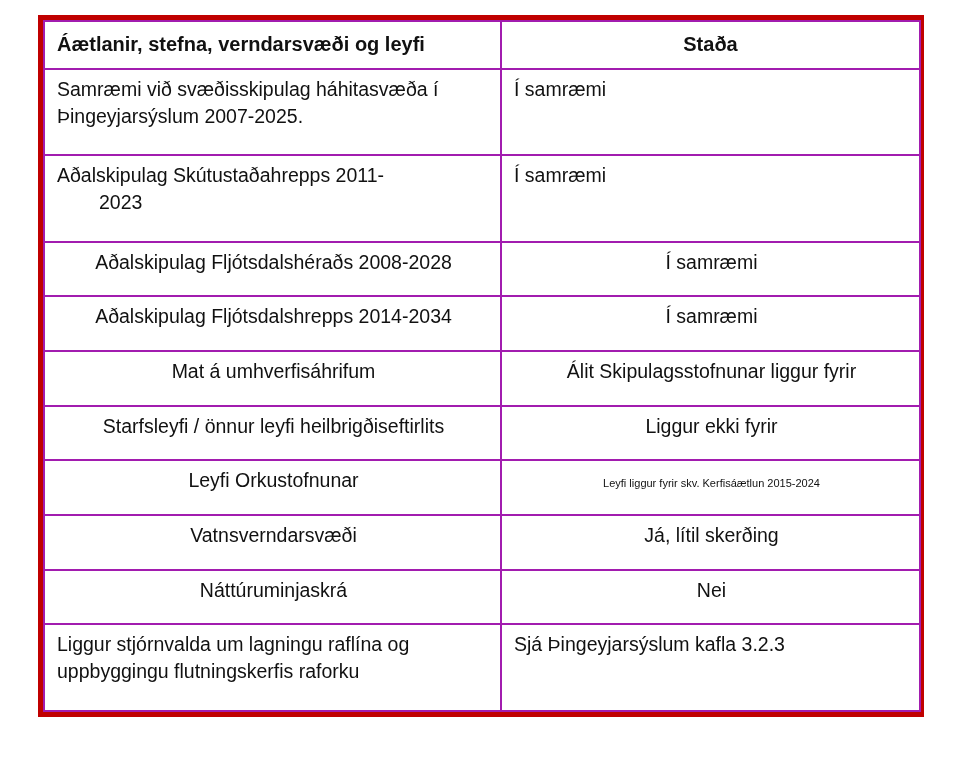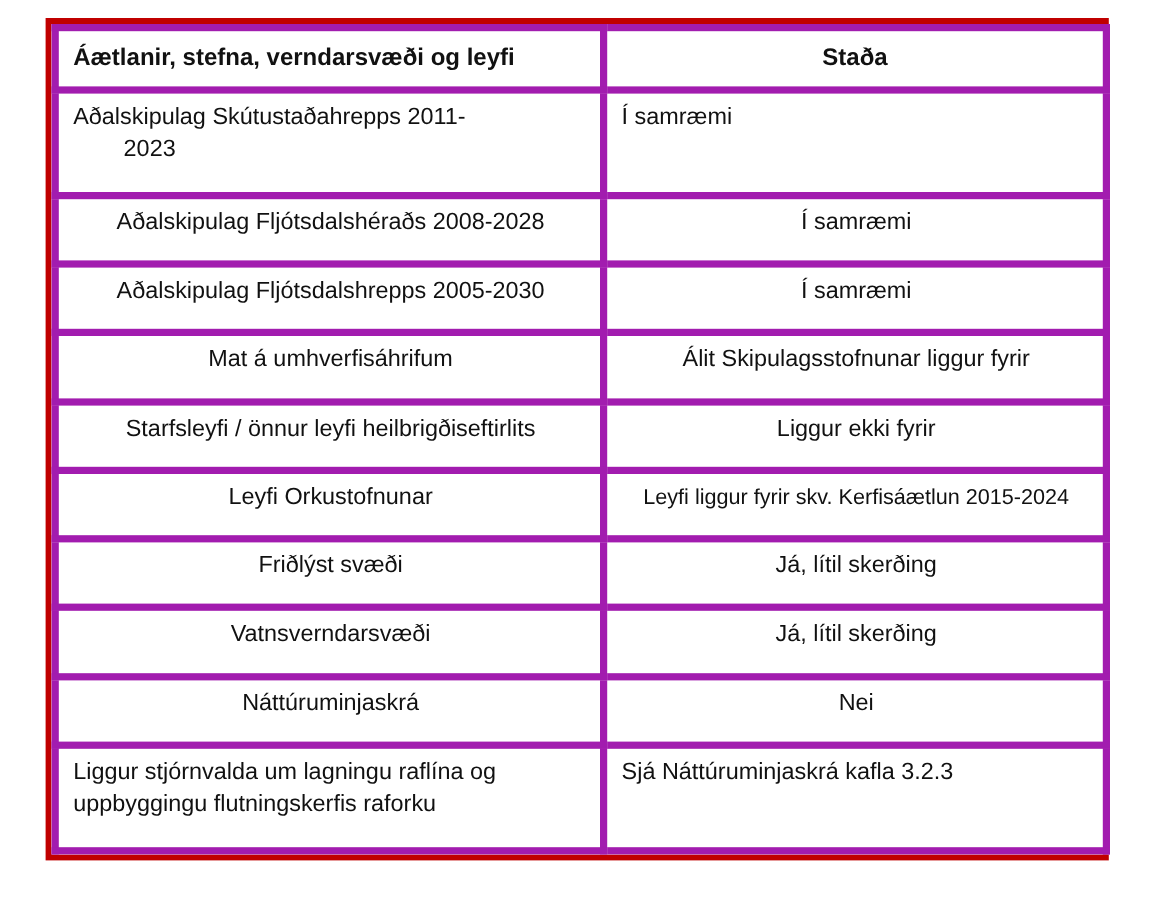--- a/index.html
+++ b/index.html
@@ -41,21 +41,21 @@
     border-collapse: collapse;
     table-layout: fixed;
     background: #ffffff;
   }
 
   table.data-table col.col-left  { width: 457px; }
   table.data-table col.col-right { width: 419px; }
 
   table.data-table td,
   table.data-table th {
-    border: 6px solid #a21caf;
+    border: 2px solid #a21caf;
     padding: 6px 10px 6px 12px;
     vertical-align: top;
     text-align: left;
     font-weight: normal;
     font-size: 19.5px;
     line-height: 1.38;
     color: #111111;
     background: #ffffff;
     word-wrap: break-word;
   }
@@ -72,21 +72,21 @@
   table.data-table thead th.head-right { text-align: center; padding-left: 10px; margin-top: 41px; }
 
   
   tr.r-tall  td { height: 62px; }
   tr.r-norm  td { height: 34px; text-align: center; }
 
   
   .indent-line { display: block; padding-left: 42px; }
 
   
-  .small-text { font-size: 18px; }
+  .small-text { font-size: 11px; }
 
   
   td.align-top { vertical-align: top; }
   td.align-mid { vertical-align: middle; padding-top: 4px; padding-bottom: 4px; }
 </style>
 </head>
 <body>
 
 <div class="page">
   <div class="table-frame">
@@ -96,55 +96,55 @@
         <col class="col-right">
       </colgroup>
       <thead>
         <tr>
           <th class="head-left">Áætlanir, stefna, verndarsvæði og leyfi</th>
           <th class="head-right">Staða</th>
         </tr>
       </thead>
       <tbody id="table-body">
           <tr class="r-tall">
+            <td class="align-top"><span>Samræmi við svæðisskipulag háhitasvæða</span> <span>í Þingeyjarsýslum 2007-2025.</span></td>
+            <td class="align-top"><span>Í samræmi</span></td>
+          </tr>
+          <tr class="r-tall">
             <td class="align-top"><span>Aðalskipulag Skútustaðahrepps 2011-</span><span class="indent-line">2023</span></td>
             <td class="align-top"><span>Í samræmi</span></td>
           </tr>
           <tr class="r-norm">
             <td class="align-mid"><span>Aðalskipulag Fljótsdalshéraðs 2008-2028</span></td>
             <td class="align-mid"><span>Í samræmi</span></td>
           </tr>
           <tr class="r-norm">
-            <td class="align-mid"><span>Aðalskipulag Fljótsdalshrepps 2005-2030</span></td>
+            <td class="align-mid"><span>Aðalskipulag Fljótsdalshrepps 2014-2034</span></td>
             <td class="align-mid"><span>Í samræmi</span></td>
           </tr>
           <tr class="r-norm">
             <td class="align-mid"><span>Mat á umhverfisáhrifum</span></td>
             <td class="align-mid"><span>Álit Skipulagsstofnunar liggur fyrir</span></td>
           </tr>
           <tr class="r-norm">
             <td class="align-mid"><span>Starfsleyfi / önnur leyfi heilbrigðiseftirlits</span></td>
             <td class="align-mid"><span>Liggur ekki fyrir</span></td>
           </tr>
           <tr class="r-norm">
             <td class="align-mid"><span>Leyfi Orkustofnunar</span></td>
             <td class="align-mid"><span class="small-text">Leyfi liggur fyrir skv. Kerfisáætlun 2015-2024</span></td>
           </tr>
           <tr class="r-norm">
-            <td class="align-mid"><span>Friðlýst svæði</span></td>
-            <td class="align-mid"><span>Já, lítil skerðing</span></td>
-          </tr>
-          <tr class="r-norm">
             <td class="align-mid"><span>Vatnsverndarsvæði</span></td>
             <td class="align-mid"><span>Já, lítil skerðing</span></td>
           </tr>
           <tr class="r-norm">
             <td class="align-mid"><span>Náttúruminjaskrá</span></td>
             <td class="align-mid"><span>Nei</span></td>
           </tr>
           <tr class="r-tall">
             <td class="align-top"><span>Liggur stjórnvalda um lagningu raflína og</span> <span>uppbyggingu flutningskerfis raforku</span></td>
-            <td class="align-top"><span>Sjá Náttúruminjaskrá kafla 3.2.3</span></td>
+            <td class="align-top"><span>Sjá Þingeyjarsýslum kafla 3.2.3</span></td>
           </tr>
         </tbody>
     </table>
   </div>
 </div>
 
 </body></html>

